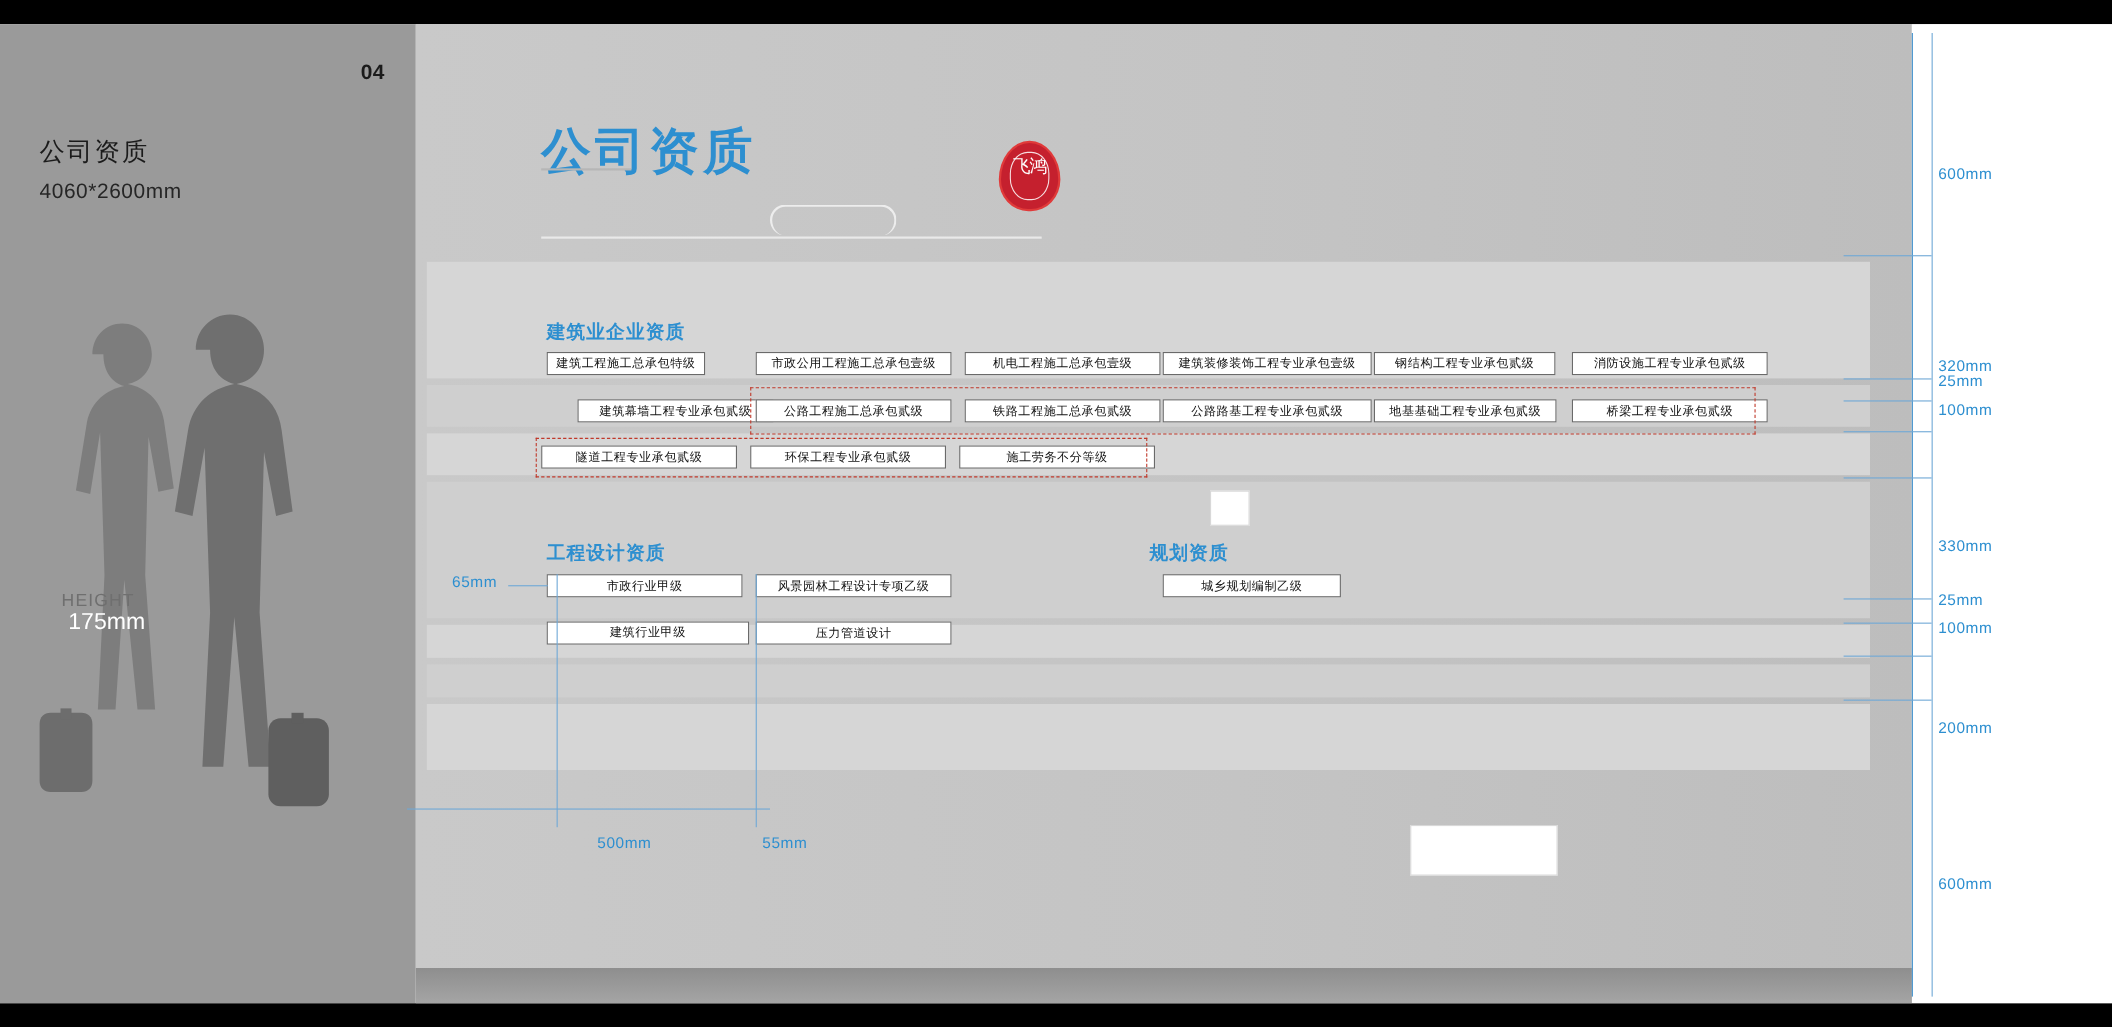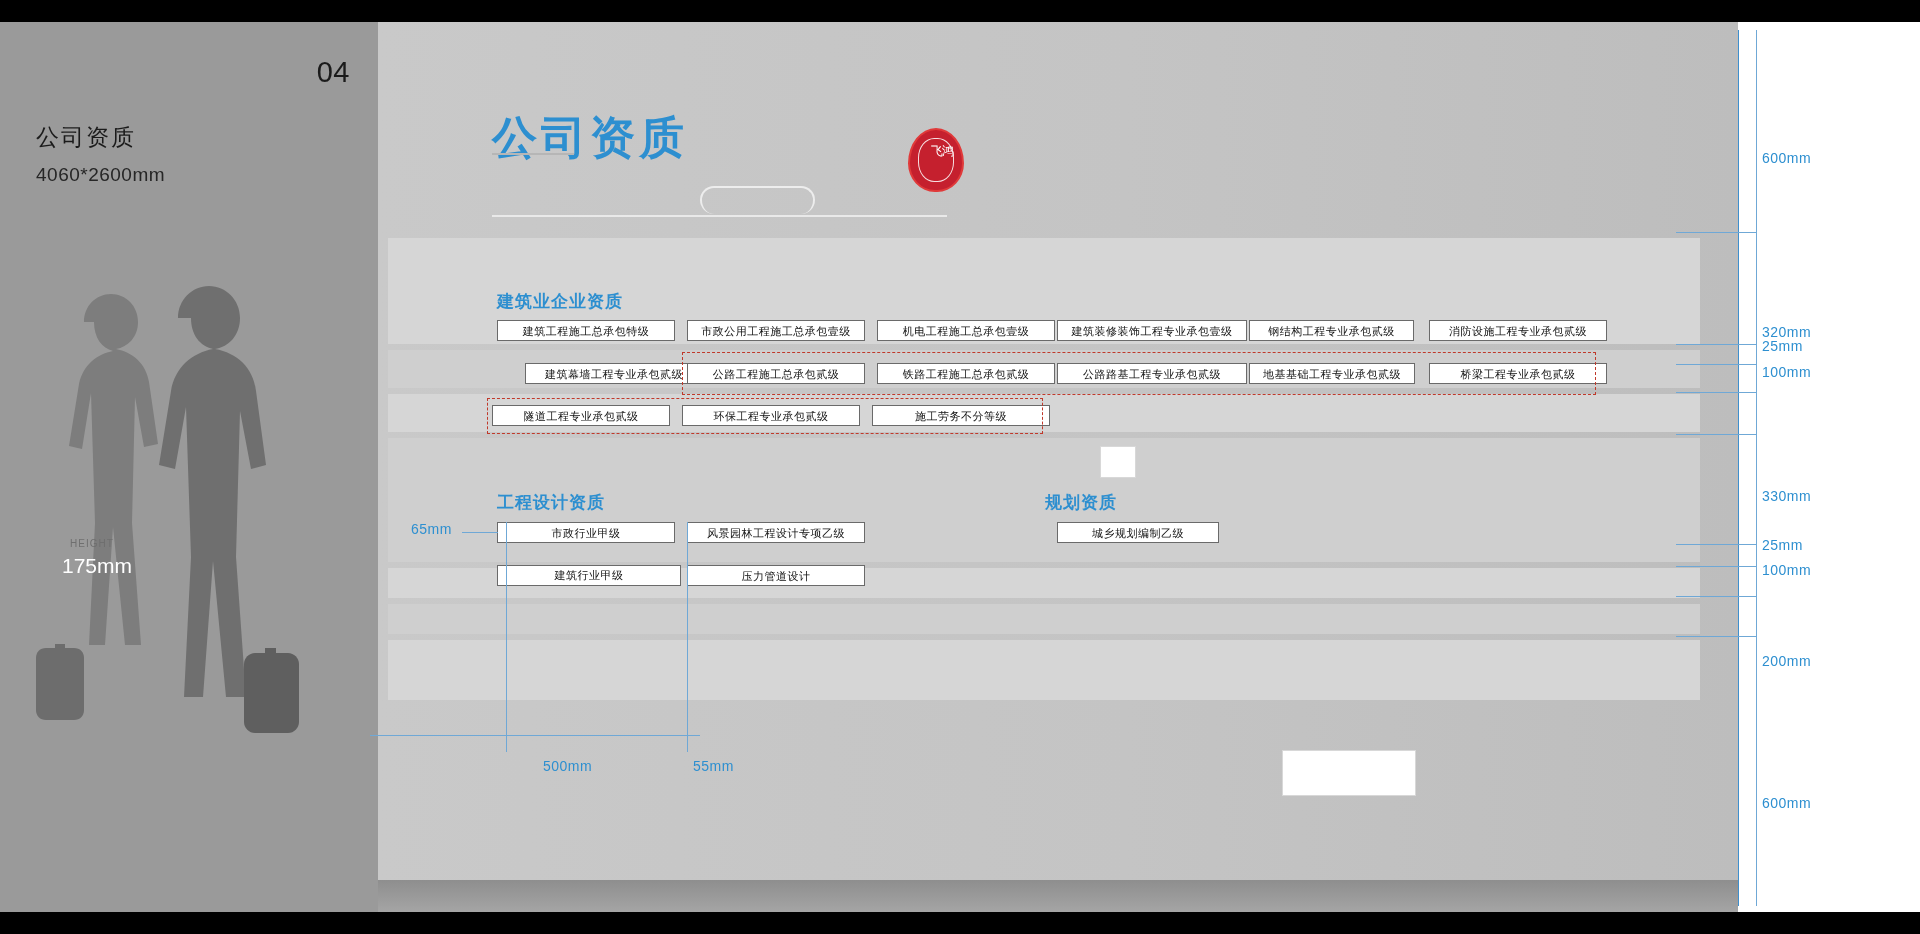--- a/index.html
+++ b/index.html
@@ -36,43 +36,43 @@
   
   .left-panel {
     position: absolute;
     left: 0; top: 22px;
     width: 378px; height: 890px;
     background: #9a9a9a;
   }
   .left-panel .page-num {
     position: absolute;
     right: 28px; top: 34px;
-    font-size: 29px;
-    font-weight: normal;
+    font-size: 19px;
+    font-weight: bold;
     color: #1b1b1b;
     letter-spacing: 0.5px;
   }
   .left-panel .panel-title {
     position: absolute;
     left: 36px; top: 100px;
     font-size: 23px;
     color: #1b1b1b;
     letter-spacing: 2px;
   }
   .left-panel .panel-size {
     position: absolute;
     left: 36px; top: 142px;
     font-size: 19px;
     color: #262626;
     letter-spacing: 0.5px;
   }
   .height-label {
     position: absolute;
-    left: 70px; top: 516px;
-    font-size: 10px;
+    left: 56px; top: 516px;
+    font-size: 16px;
     color: #6f6f6f;
     letter-spacing: 1px;
   }
   .height-value {
     position: absolute;
     left: 62px; top: 532px;
     font-size: 21px;
     color: #ffffff;
   }
   .silhouettes {
@@ -151,23 +151,23 @@
     background: #c5202e;
     border: 2px solid #e03a3a;
   }
   .seal-inner {
     position: absolute;
     left: 8px; top: 8px;
     right: 8px; bottom: 8px;
     border: 1px solid rgba(255,255,255,0.85);
     border-radius: 45%;
     color: #ffffff;
-    font-size: 12px;
+    font-size: 16px;
     line-height: 11px;
-    text-align: right;
+    text-align: center;
     padding-top: 7px;
     box-sizing: border-box;
     letter-spacing: -1px;
   }
   
   .strip {
     position: absolute;
     background: #d6d6d6;
   }
   .strip.alt { background: #cfcfcf; }
@@ -274,21 +274,21 @@
   <div class="strip" style="left:388px; top:238px; width:1312px; height:106px;"></div>
   <div class="strip alt" style="left:388px; top:350px; width:1312px; height:38px;"></div>
   <div class="strip" style="left:388px; top:394px; width:1312px; height:38px;"></div>
   <div class="strip alt" style="left:388px; top:438px; width:1312px; height:124px;"></div>
   <div class="strip" style="left:388px; top:568px; width:1312px; height:30px;"></div>
   <div class="strip alt" style="left:388px; top:604px; width:1312px; height:30px;"></div>
   <div class="strip" style="left:388px; top:640px; width:1312px; height:60px;"></div>
 
   <div class="sec-title" style="left:497px; top:290px;">建筑业企业资质</div>
 
-  <div class="chip" style="left:497px; top:320px; width:178px;">建筑工程施工总承包特级</div>
+  <div class="chip" style="left:497px; top:320px; width:144px;">建筑工程施工总承包特级</div>
   <div class="chip" style="left:687px; top:320px; width:178px;">市政公用工程施工总承包壹级</div>
   <div class="chip" style="left:877px; top:320px; width:178px;">机电工程施工总承包壹级</div>
   <div class="chip" style="left:1057px; top:320px; width:190px;">建筑装修装饰工程专业承包壹级</div>
   <div class="chip" style="left:1249px; top:320px; width:165px;">钢结构工程专业承包贰级</div>
   <div class="chip" style="left:1429px; top:320px; width:178px;">消防设施工程专业承包贰级</div>
 
   <div class="chip" style="left:497px; top:363px; width:178px;margin-left:28px;">建筑幕墙工程专业承包贰级</div>
   <div class="chip" style="left:687px; top:363px; width:178px;">公路工程施工总承包贰级</div>
   <div class="chip" style="left:877px; top:363px; width:178px;">铁路工程施工总承包贰级</div>
   <div class="chip" style="left:1057px; top:363px; width:190px;">公路路基工程专业承包贰级</div>

